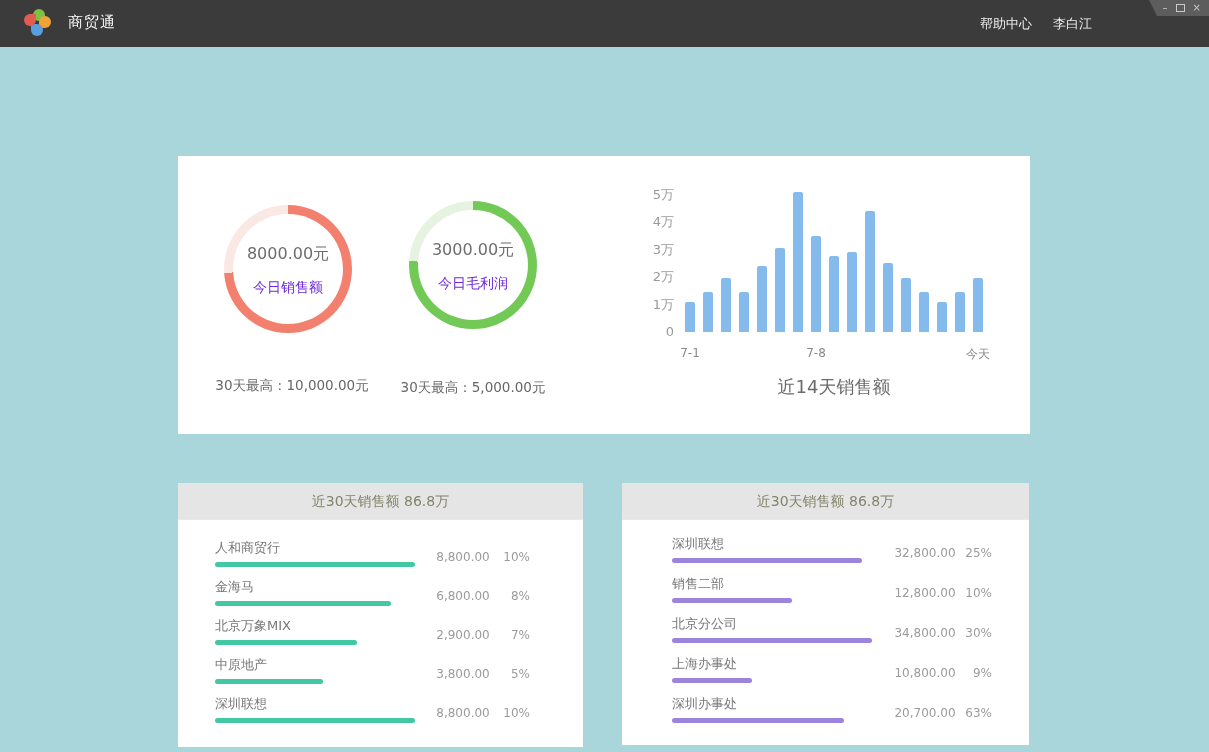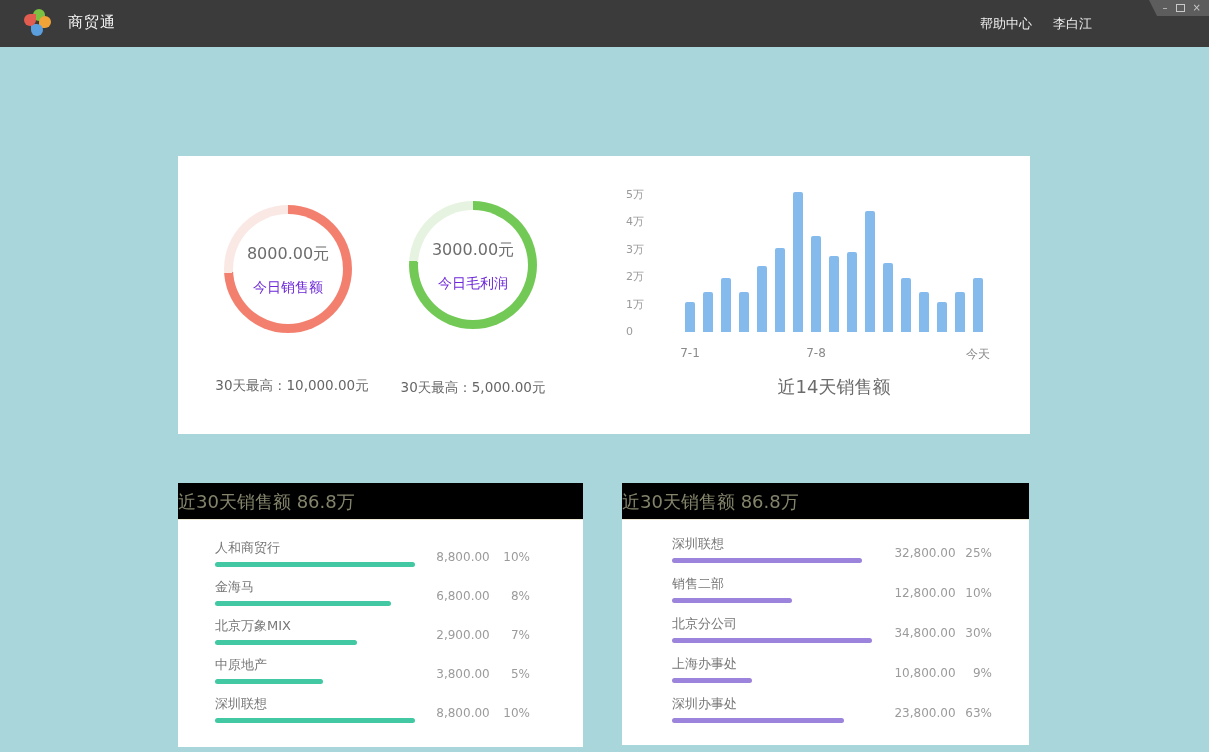--- a/index.html
+++ b/index.html
@@ -39,29 +39,29 @@
   .gauge-label { position:absolute; left:0; top:74px; width:100%; text-align:center;
     font-size:14px; color:#6d28d9; z-index:2; }
   .g-caption { position:absolute; font-size:13.5px; color:#666; text-align:center; width:228px; }
   .g-caption.c0 { left:0;    top:221px; }
   .g-caption.c1 { left:181px; top:223px; }
   
   .chart { position:absolute; left:440px; top:0; width:400px; height:278px; }
   .plot { position:absolute; left:67px; bottom:102px; width:298px; height:150px;
     display:flex; align-items:flex-end; gap:8px; }
   .plot .bar { width:10px; border-radius:2px 2px 0 0; }
-  .ytick { position:absolute; left:8px; width:56px; text-align:left;
-    font-size:11px; color:#9a9a9a; line-height:16px; }
+  .ytick { position:absolute; left:0; width:56px; text-align:right;
+    font-size:13px; color:#9a9a9a; line-height:16px; }
   .xtick { position:absolute; top:190px; width:60px; text-align:center;
     font-size:12px; color:#8a8a8a; }
   .chart-title { position:absolute; left:67px; top:219px; width:298px; text-align:center;
     font-size:18px; color:#6b6b6b; }
   
-  .card-header { height:37px; line-height:37px; text-align:left; background:#000000;
-    border-bottom:1px solid #eeead6; font-size:18px; color:#84846c; }
+  .card-header { height:37px; line-height:37px; text-align:center; background:#e5e5e5;
+    border-bottom:1px solid #eeead6; font-size:14px; color:#84846c; }
   .rows { position:relative; }
   .card-left  .rows { padding:20px 53px 0 37px; }
   .card-right .rows { padding:16px 37px 0 50px; }
   .row { position:relative; margin-bottom:12px; }
   .card-right .row { margin-bottom:13px; }
   .row .name { font-size:13px; color:#777; line-height:16px; margin-bottom:6px; }
   .row .bar-line { width:200px; height:5px; }
   .row .bar-fill { display:block; height:5px; border-radius:3px; }
   .row .vals { position:absolute; right:0; top:10px; font-size:12px; color:#9b9b9b; }
   .vals .amount { display:inline-block; min-width:66px; text-align:center; }
@@ -213,18 +213,18 @@
           <div class="bar-line">
             <span class="bar-fill" style="width: 40%; background: rgb(156, 132, 221);"></span>
           </div>
           <div class="vals"><span class="amount">10,800.00</span><span class="pct">9%</span></div>
         </div>
         <div class="row">
           <div class="name">深圳办事处</div>
           <div class="bar-line">
             <span class="bar-fill" style="width: 86%; background: rgb(156, 132, 221);"></span>
           </div>
-          <div class="vals"><span class="amount">23,800.00</span><span class="pct">63%</span></div>
+          <div class="vals"><span class="amount">20,700.00</span><span class="pct">63%</span></div>
         </div>
       </div>
   </section>
 
 </div>
 
 </body></html>

